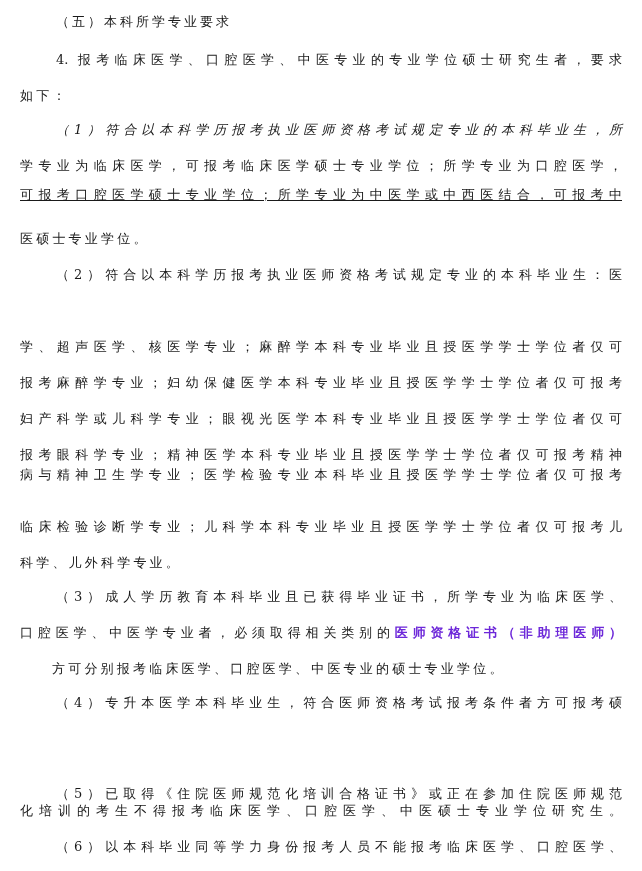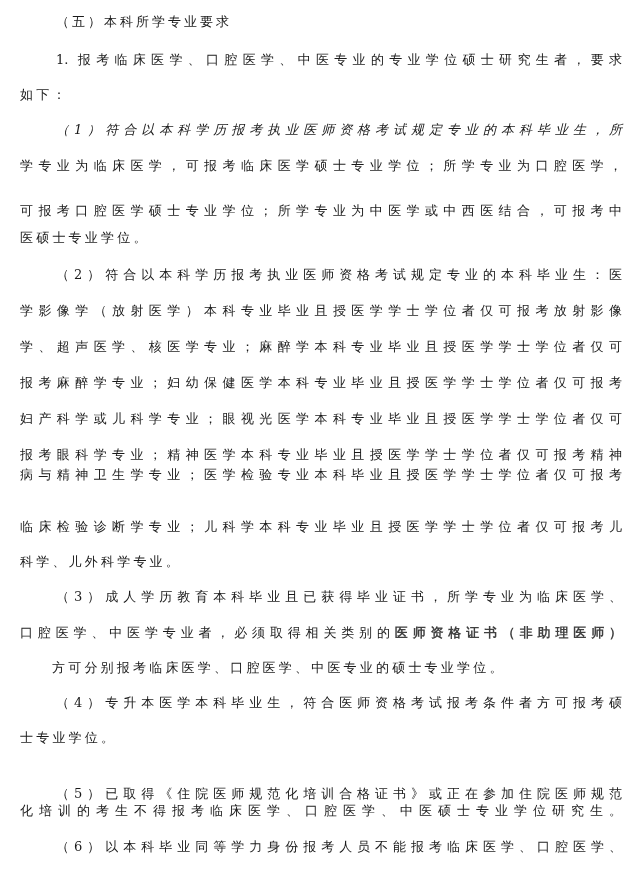--- a/index.html
+++ b/index.html
@@ -15,56 +15,54 @@
       width: 602px;
       height: 30px;
       line-height: 30px;
       font-size: 13px;
       white-space: nowrap;
       text-align: justify;
       text-align-last: justify;
     }
     .line.indent { left: 56px; width: 566px; }
     .line.heading { left: 56px; width: auto; text-align: left; text-align-last: auto; letter-spacing: 3px; }
-    .line.last { width: auto; text-align: center; text-align-last: auto; letter-spacing: 3.2px; font-family: Liberation Mono, monospace; }
-    .bold { font-weight: bold; color: #404040; }
+    .line.last { width: auto; text-align: center; text-align-last: auto; letter-spacing: 3.2px; }
+    .bold { font-weight: bold; color: #6d28d9; }
   </style>
 </head>
 <body>
 
 <div class="page">
 
   <div class="line heading" style="top:7px;">（五）本科所学专业要求</div>
 
-  <div class="line indent" style="top:45px;">1. 报考临床医学、口腔医学、中医专业的专业学位硕士研究生者，要求</div>
+  <div class="line indent" style="top:45px;">4. 报考临床医学、口腔医学、中医专业的专业学位硕士研究生者，要求</div>
   <div class="line last" style="top:81px;">如下：</div>
 
   <div class="line indent" style="top:115px;font-style:italic;">（1）符合以本科学历报考执业医师资格考试规定专业的本科毕业生，所</div>
   <div class="line" style="top:151px;">学专业为临床医学，可报考临床医学硕士专业学位；所学专业为口腔医学，</div>
-  <div class="line" style="top:196px;">可报考口腔医学硕士专业学位；所学专业为中医学或中西医结合，可报考中</div>
+  <div class="line" style="top:180px;text-decoration:underline;">可报考口腔医学硕士专业学位；所学专业为中医学或中西医结合，可报考中</div>
   <div class="line last" style="top:224px;">医硕士专业学位。</div>
 
   <div class="line indent" style="top:260px;">（2）符合以本科学历报考执业医师资格考试规定专业的本科毕业生：医</div>
-  <div class="line" style="top:296px;">学影像学（放射医学）本科专业毕业且授医学学士学位者仅可报考放射影像</div>
   <div class="line" style="top:332px;">学、超声医学、核医学专业；麻醉学本科专业毕业且授医学学士学位者仅可</div>
   <div class="line" style="top:368px;">报考麻醉学专业；妇幼保健医学本科专业毕业且授医学学士学位者仅可报考</div>
   <div class="line" style="top:404px;">妇产科学或儿科学专业；眼视光医学本科专业毕业且授医学学士学位者仅可</div>
   <div class="line" style="top:440px;">报考眼科学专业；精神医学本科专业毕业且授医学学士学位者仅可报考精神</div>
   <div class="line" style="top:460px;">病与精神卫生学专业；医学检验专业本科毕业且授医学学士学位者仅可报考</div>
   <div class="line" style="top:512px;">临床检验诊断学专业；儿科学本科专业毕业且授医学学士学位者仅可报考儿</div>
   <div class="line last" style="top:548px;">科学、儿外科学专业。</div>
 
   <div class="line indent" style="top:582px;">（3）成人学历教育本科毕业且已获得毕业证书，所学专业为临床医学、</div>
   <div class="line" style="top:618px;">
     <span>口腔医学、中医学专业者，必须取得相关类别的</span><span class="bold">医师资格证书（非助理医师）</span>
   </div>
   <div class="line last" style="top:654px;margin-left:32px;">方可分别报考临床医学、口腔医学、中医专业的硕士专业学位。</div>
 
   <div class="line indent" style="top:688px;">（4）专升本医学本科毕业生，符合医师资格考试报考条件者方可报考硕</div>
-  <div class="line last" style="top:724px;">士专业学位。</div>
 
   <div class="line indent" style="top:760px;margin-top:19px;">（5）已取得《住院医师规范化培训合格证书》或正在参加住院医师规范</div>
   <div class="line" style="top:796px;">化培训的考生不得报考临床医学、口腔医学、中医硕士专业学位研究生。</div>
 
   <div class="line indent" style="top:832px;">（6）以本科毕业同等学力身份报考人员不能报考临床医学、口腔医学、</div>
   <div class="line last" style="top:866px;">中医专业的专业学位硕士研究生。</div>
 
 </div>
 
 </body></html>

